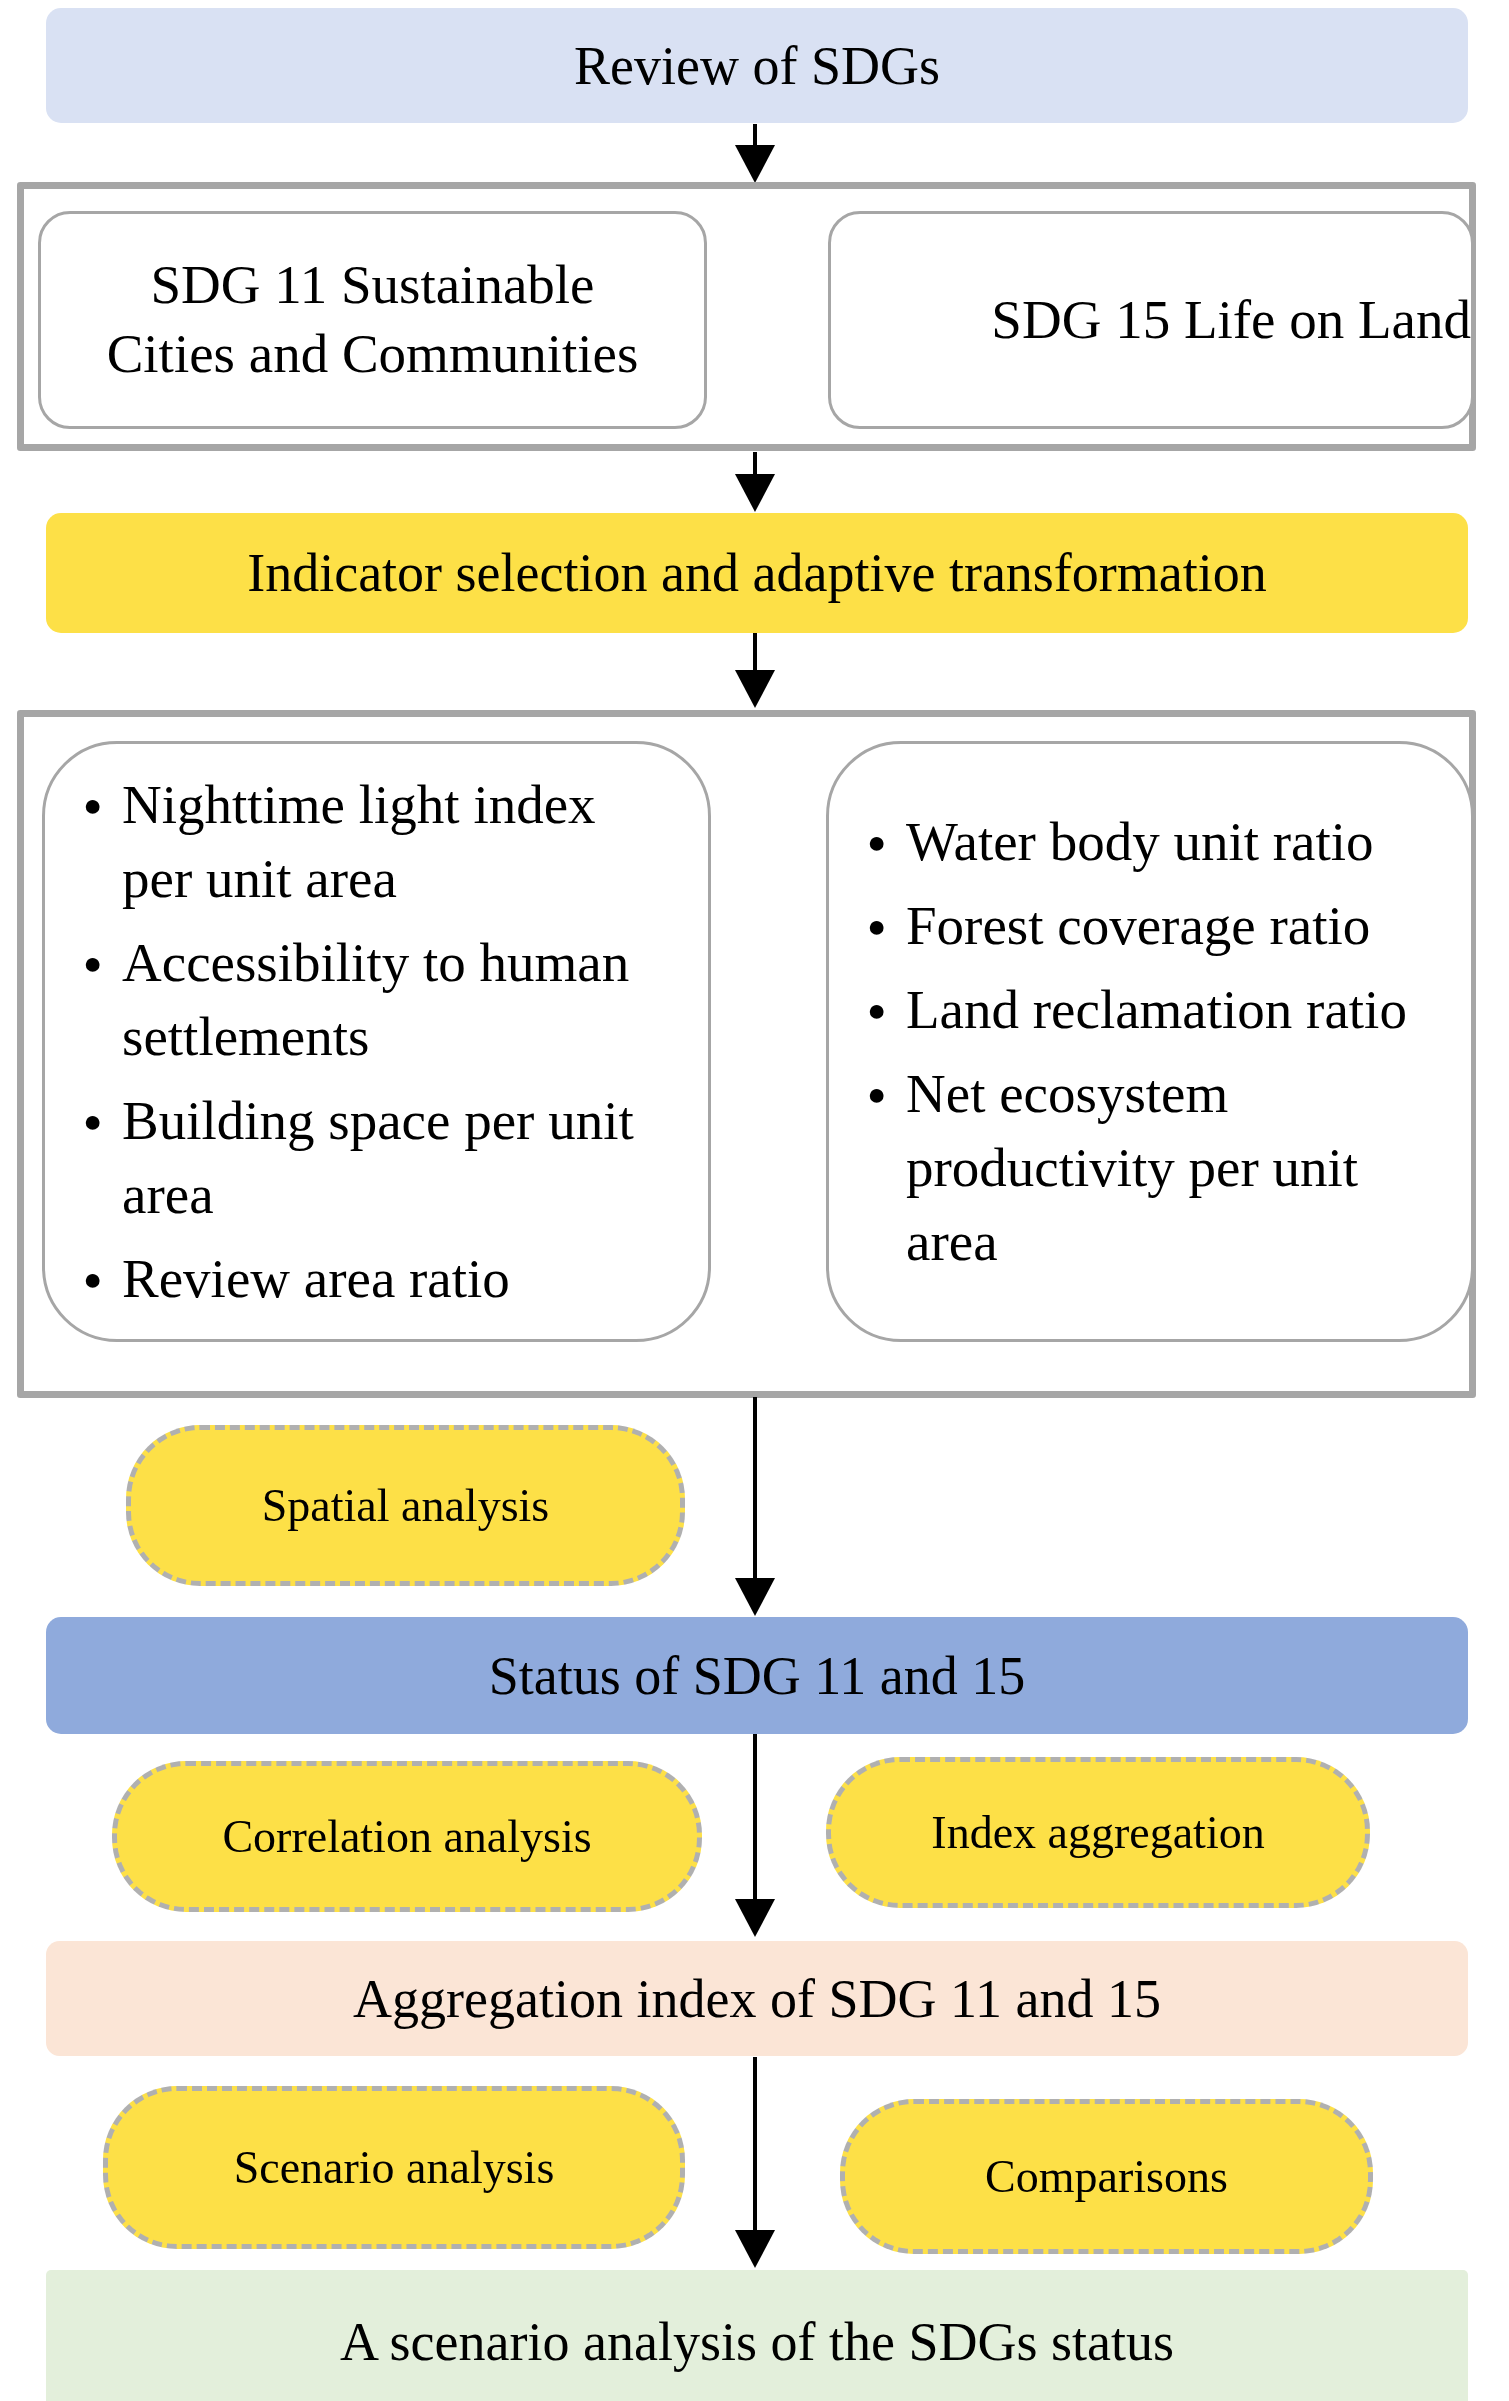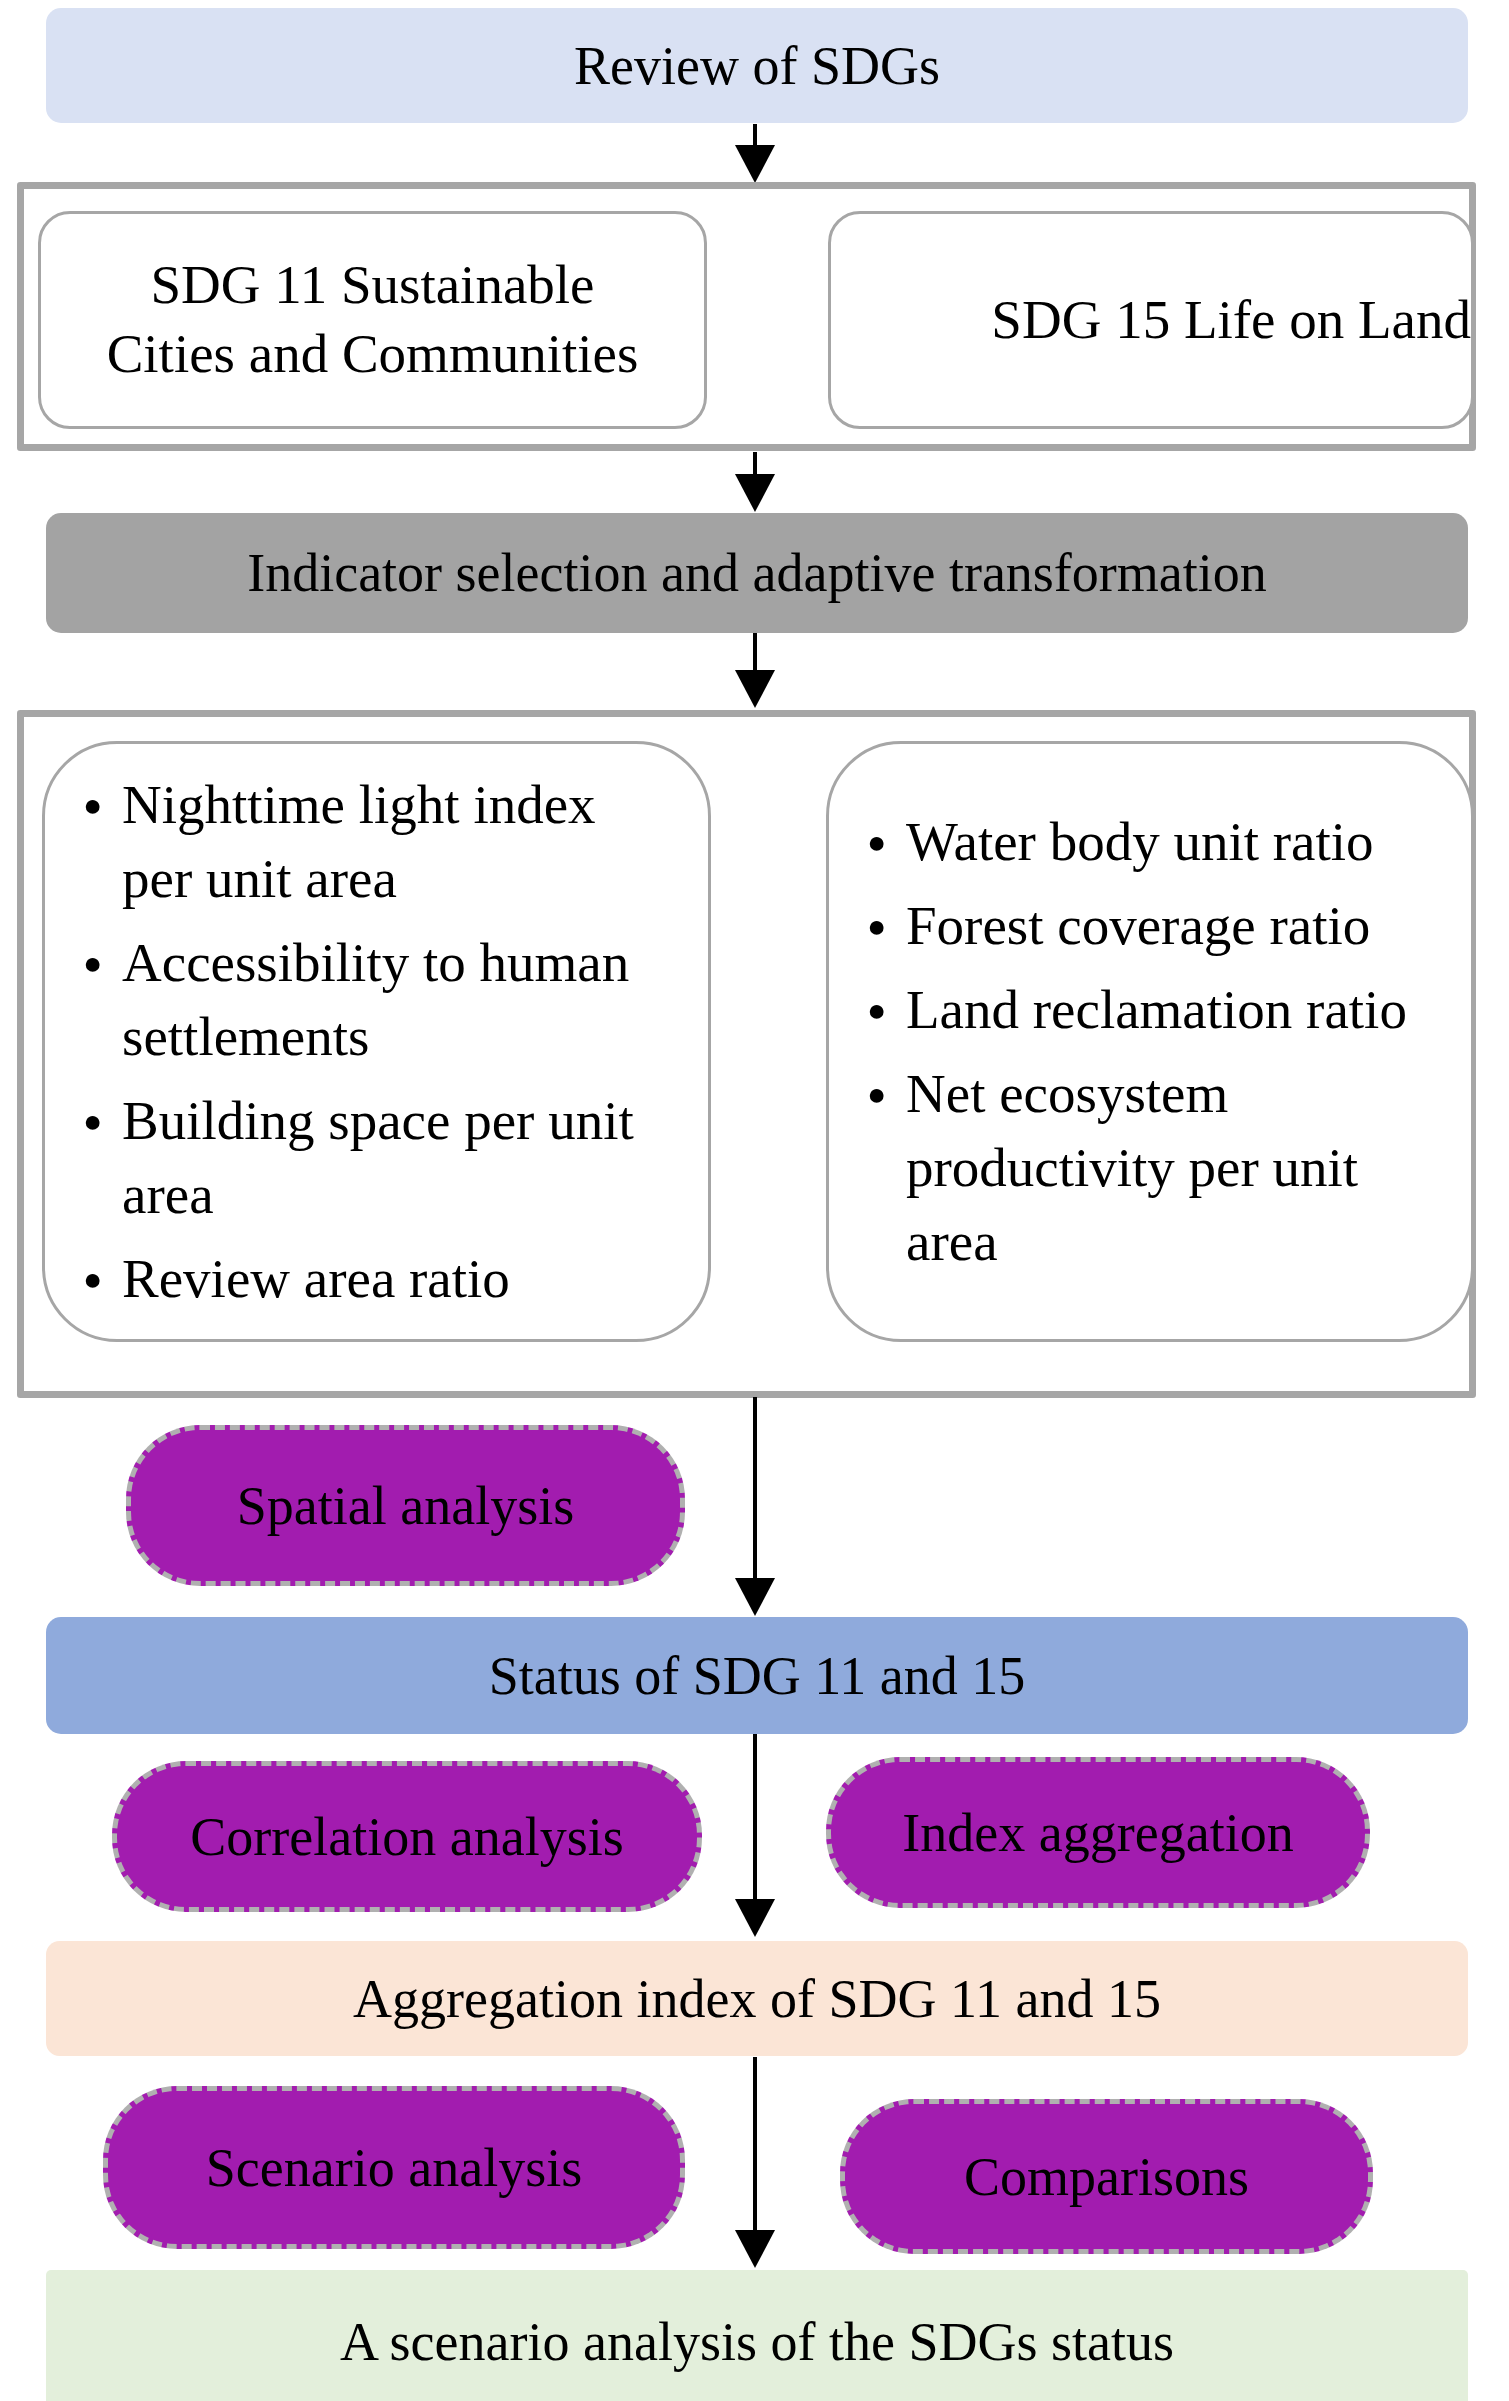--- a/index.html
+++ b/index.html
@@ -45,26 +45,26 @@
     text-align: center;
     font-size: 55px;
     line-height: 1.25;
     white-space: pre-line;
     box-sizing: border-box;
   }
   .dashed-node {
     position: absolute;
     border: 5px dashed #b0b0b0;
     border-radius: 74px;
-    background: #a21caf;
+    background: #fde047;
     display: flex;
     align-items: center;
     justify-content: center;
     text-align: right;
-    font-size: 54px;
+    font-size: 46px;
     box-sizing: border-box;
   }
 
   
   .list-node {
     position: absolute;
     border: 3.3px solid #a6a6a6;
     border-radius: 75px;
     background: #ffffff;
     display: flex;
@@ -132,21 +132,21 @@
   </div>
   <div class="round-node" style="left:828px; top:211px; width:646px; height:218px; border-radius:32px;justify-content:flex-end;">
     <span>SDG 15 Life on Land</span>
   </div>
 
   <div class="arrow" style="left:735px; top:452px; height:60px;">
     <div class="shaft"></div>
     <div class="head"></div>
   </div>
 
-  <div class="bar" style="top:513px; height:120px; background:#a3a3a3;">
+  <div class="bar" style="top:513px; height:120px; background:#fde047;">
     <span>Indicator selection and adaptive transformation</span>
   </div>
 
   <div class="arrow" style="left:735px; top:633px; height:75px;">
     <div class="shaft"></div>
     <div class="head"></div>
   </div>
 
   <div class="container-frame" style="top:710px; height:688px;"></div>
   <div class="list-node" style="left:42px; top:741px; width:669px; height:601px;">

